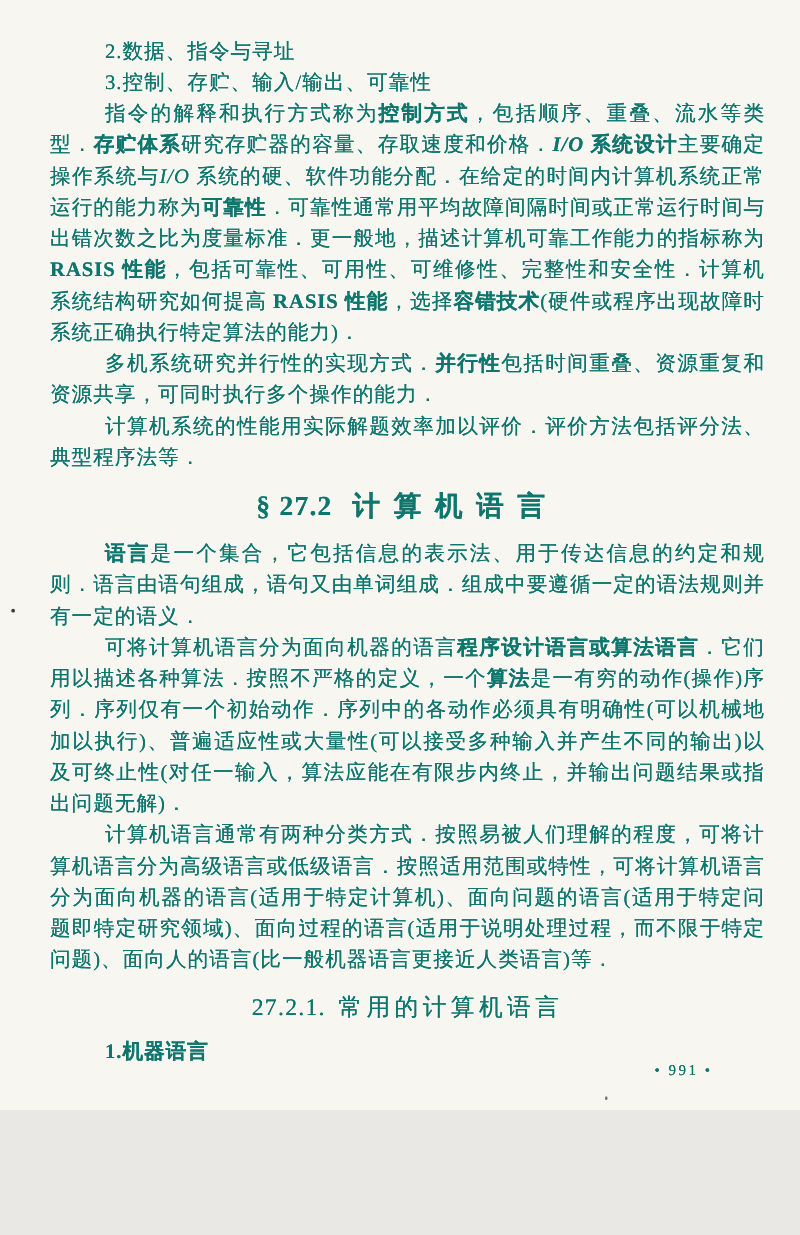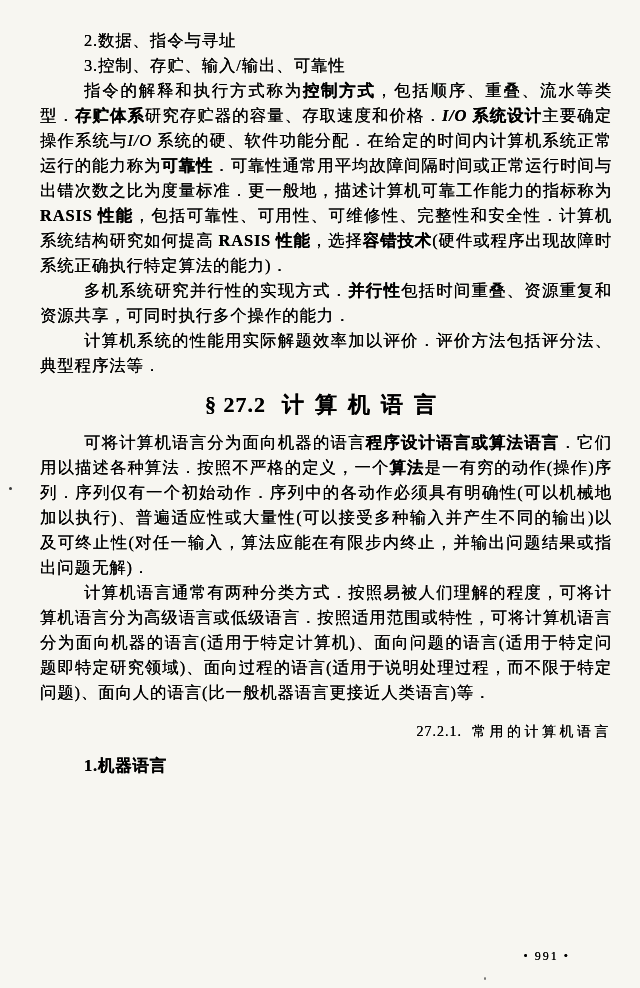--- a/index.html
+++ b/index.html
@@ -1,41 +1,41 @@
 <!DOCTYPE html>
 <html lang="zh"><head>
 <meta charset="utf-8">
 <style>
   html,body{margin:0;padding:0;background:#e9e8e4;}
   .page{
-    width:640px;height:988px;
+    width:640px;height:888px;
     background:#f7f6f1;
-    color:#000000;
+    color:#0f766e;
     font-family:"Liberation Serif","DejaVu Serif",serif;
     position:relative;overflow:hidden;box-sizing:border-box;
     padding:28px 28px 0 40px;
     text-shadow:0 0 .4px currentColor;
   }
   .para,.h-item{
     margin:0;font-size:16.5px;line-height:25px;
     text-align:justify;text-indent:44px;letter-spacing:.8px;
     word-break:break-all;
   }
   .h-item{text-align:left;}
   .b{font-weight:bold;}
   .i{font-style:italic;}
   .section-heading{
     margin:12px 0 10px;text-align:center;text-indent:0;
     font-size:22px;font-weight:bold;letter-spacing:1px;line-height:30px;
   }
   .section-heading .sec-num{margin-right:16px;}
   .section-heading .sec-ttl{letter-spacing:11px;}
   .subsection-heading{
-    margin:14px 0 8px;font-size:14px;font-weight:normal;
-    text-indent:0;letter-spacing:3.5px;line-height:26px;text-align:right;
+    margin:14px 0 8px;font-size:19px;font-weight:normal;
+    text-indent:0;letter-spacing:3.5px;line-height:26px;text-align:center;
   }
   .subsection-heading .sub-num{letter-spacing:1px;margin-right:10px;}
   .mt6{margin-top:6px;}
   .page-number{
     position:absolute;right:70px;bottom:24px;
     font-weight:normal;font-size:12px;letter-spacing:2px;
   }
   .noise{position:absolute;background:#3a3a3a;border-radius:50%;}
   .n1{left:9px;top:487px;width:3px;height:3px;}
   .n2{left:484px;bottom:8px;width:2px;height:3px;opacity:.7;}
@@ -54,20 +54,21 @@
 
 
   <p class="para"><span>多机系统研究并行性的实现方式．</span><span class="b">并行性</span><span>包括时间重叠、资源重复和资源共享，可同时执行多个操作的能力．</span></p>
 
   <p class="para"><span>计算机系统的性能用实际解题效率加以评价．评价方法包括评分法、典型程序法等．</span></p>
 
   <h2 class="section-heading">
     <span class="sec-num">§ 27.2</span><span class="sec-ttl">计算机语言</span>
   </h2>
 
+  <p class="para"><span class="b">语言</span><span>是一个集合，它包括信息的表示法、用于传达信息的约定和规则．语言由语句组成，语句又由单词组成．组成中要遵循一定的语法规则并有一定的语义．</span></p>
 
   <p class="para"><span>可将计算机语言分为面向机器的语言</span><span class="b">程序设计语言或算法语言</span><span>．它们用以描述各种算法．按照不严格的定义，一个</span><span class="b">算法</span><span>是一有穷的动作(操作)序列．序列仅有一个初始动作．序列中的各动作必须具有明确性(可以机械地加以执行)、普遍适应性或大量性(可以接受多种输入并产生不同的输出)以及可终止性(对任一输入，算法应能在有限步内终止，并输出问题结果或指出问题无解)．</span></p>
 
   <p class="para"><span>计算机语言通常有两种分类方式．按照易被人们理解的程度，可将计算机语言分为高级语言或低级语言．按照适用范围或特性，可将计算机语言分为面向机器的语言(适用于特定计算机)、面向问题的语言(适用于特定问题即特定研究领域)、面向过程的语言(适用于说明处理过程，而不限于特定问题)、面向人的语言(比一般机器语言更接近人类语言)等．</span></p>
 
   <h3 class="subsection-heading">
     <span class="sub-num">27.2.1.</span><span>常用的计算机语言</span>
   </h3>
 
   <p class="h-item mt6"><span class="b">1.机器语言</span></p>

